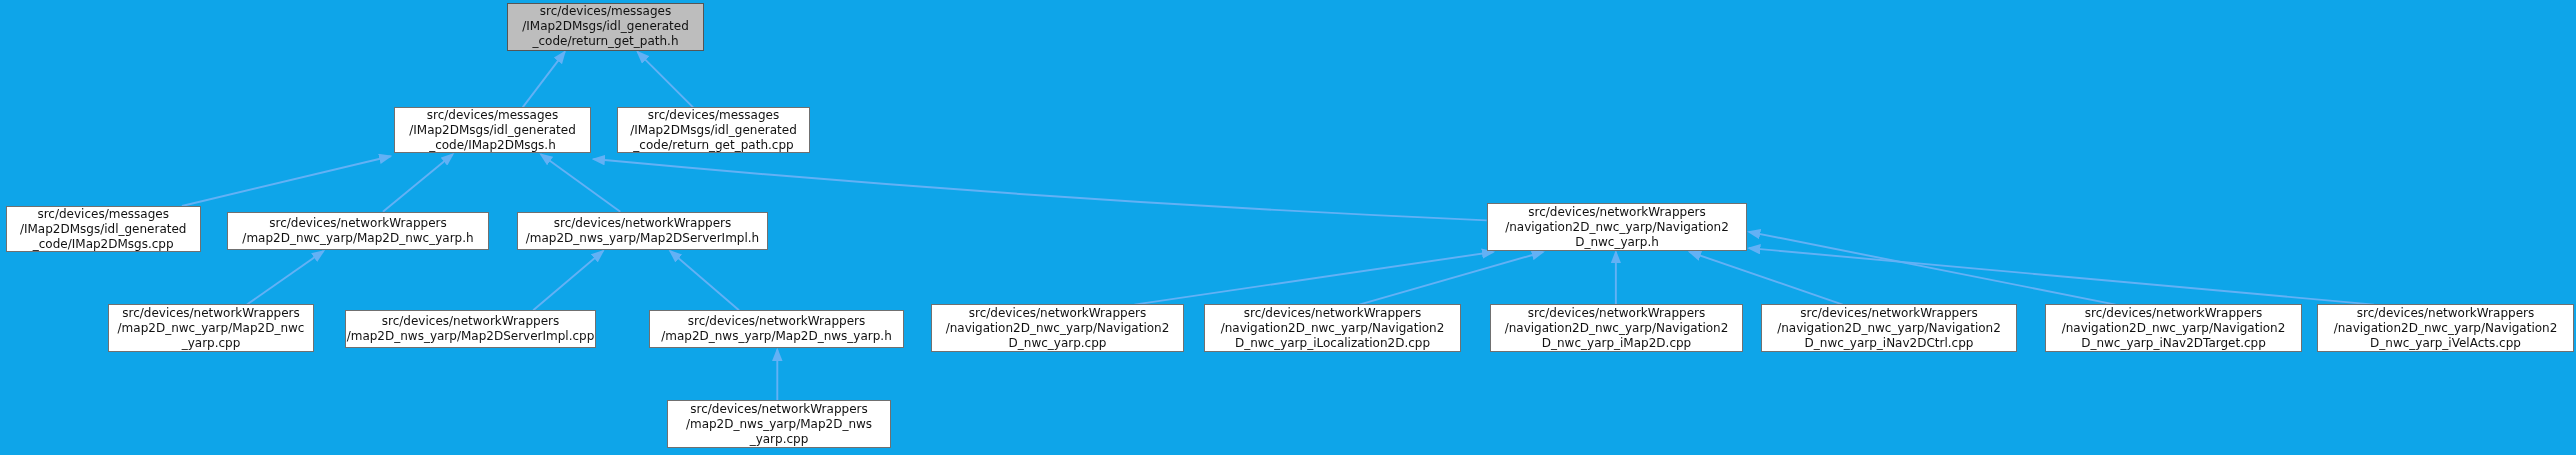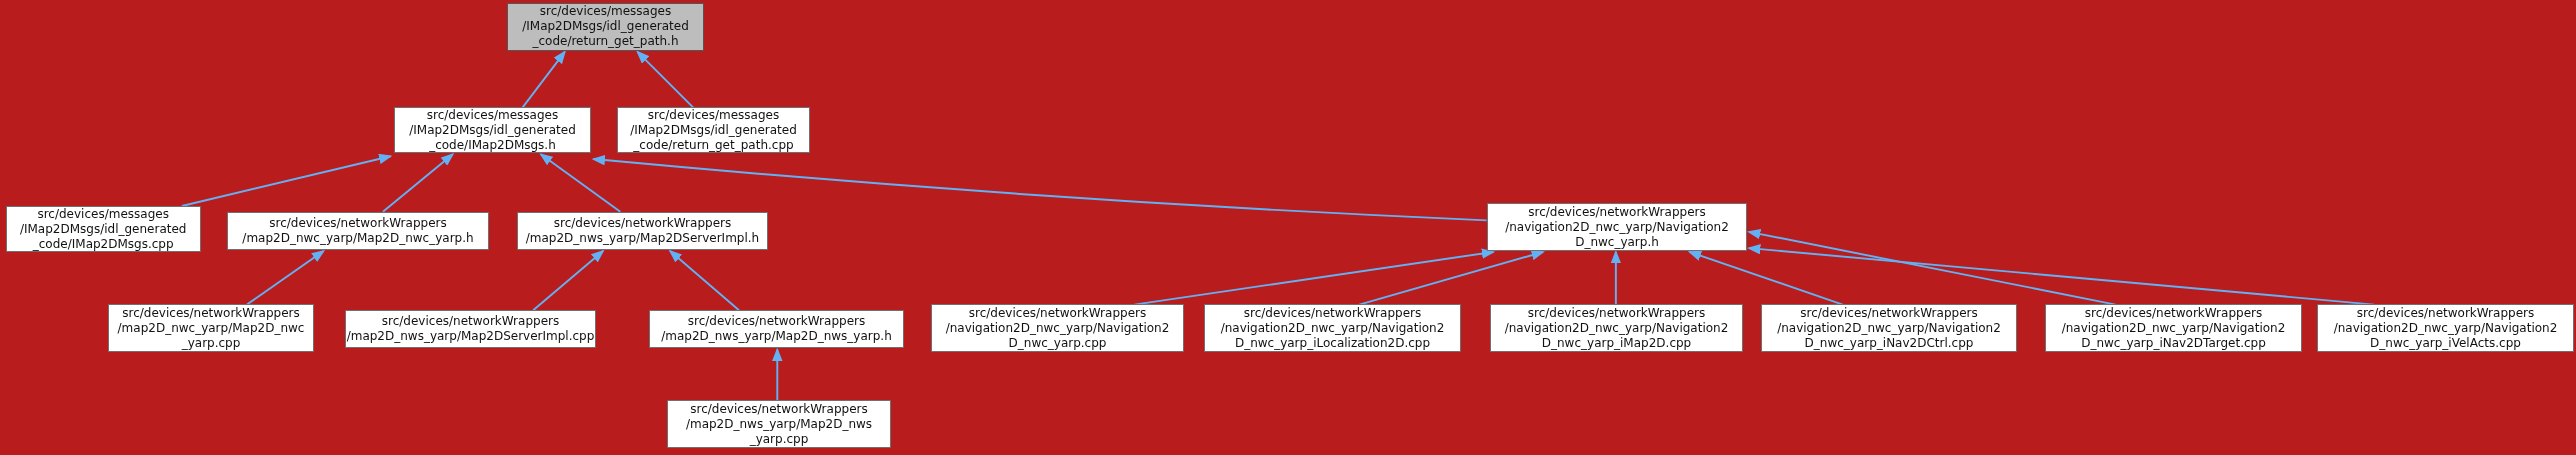--- a/index.html
+++ b/index.html
@@ -14,21 +14,21 @@
     text-align:center;white-space:pre-line;
     font-size:12px;line-height:15px;color:#111;
     background:#ffffff;border:1.4px solid #707070;
     cursor:pointer;
   }
   .node.main{background:#bdbdbd;border-color:#555555;}
 </style>
 </head>
 <body>
 
-<div class="stage" style="background: #b91c1c;">
+<div class="stage" style="background: #0ea5e9;">
   <svg class="edges" width="2576" height="456" viewBox="0 0 2691 476">
       <defs>
         <marker id="ah" viewBox="0 0 14 11" markerWidth="14" markerHeight="11" refX="12" refY="5.5" orient="auto" markerUnits="userSpaceOnUse">
   <path d="M0,0 L14,5.5 L0,11 Z" fill="#63b1f5"></path>
         </marker>
       </defs>
       <path d="M546,112 L590,54" fill="none" stroke="#63b1f5" stroke-width="2" marker-end="url(#ah)"></path>
       <path d="M724,112 L666,54" fill="none" stroke="#63b1f5" stroke-width="2" marker-end="url(#ah)"></path>
       <path d="M190,215 L408,163" fill="none" stroke="#63b1f5" stroke-width="2" marker-end="url(#ah)"></path>
       <path d="M400,221 L473,161" fill="none" stroke="#63b1f5" stroke-width="2" marker-end="url(#ah)"></path>

